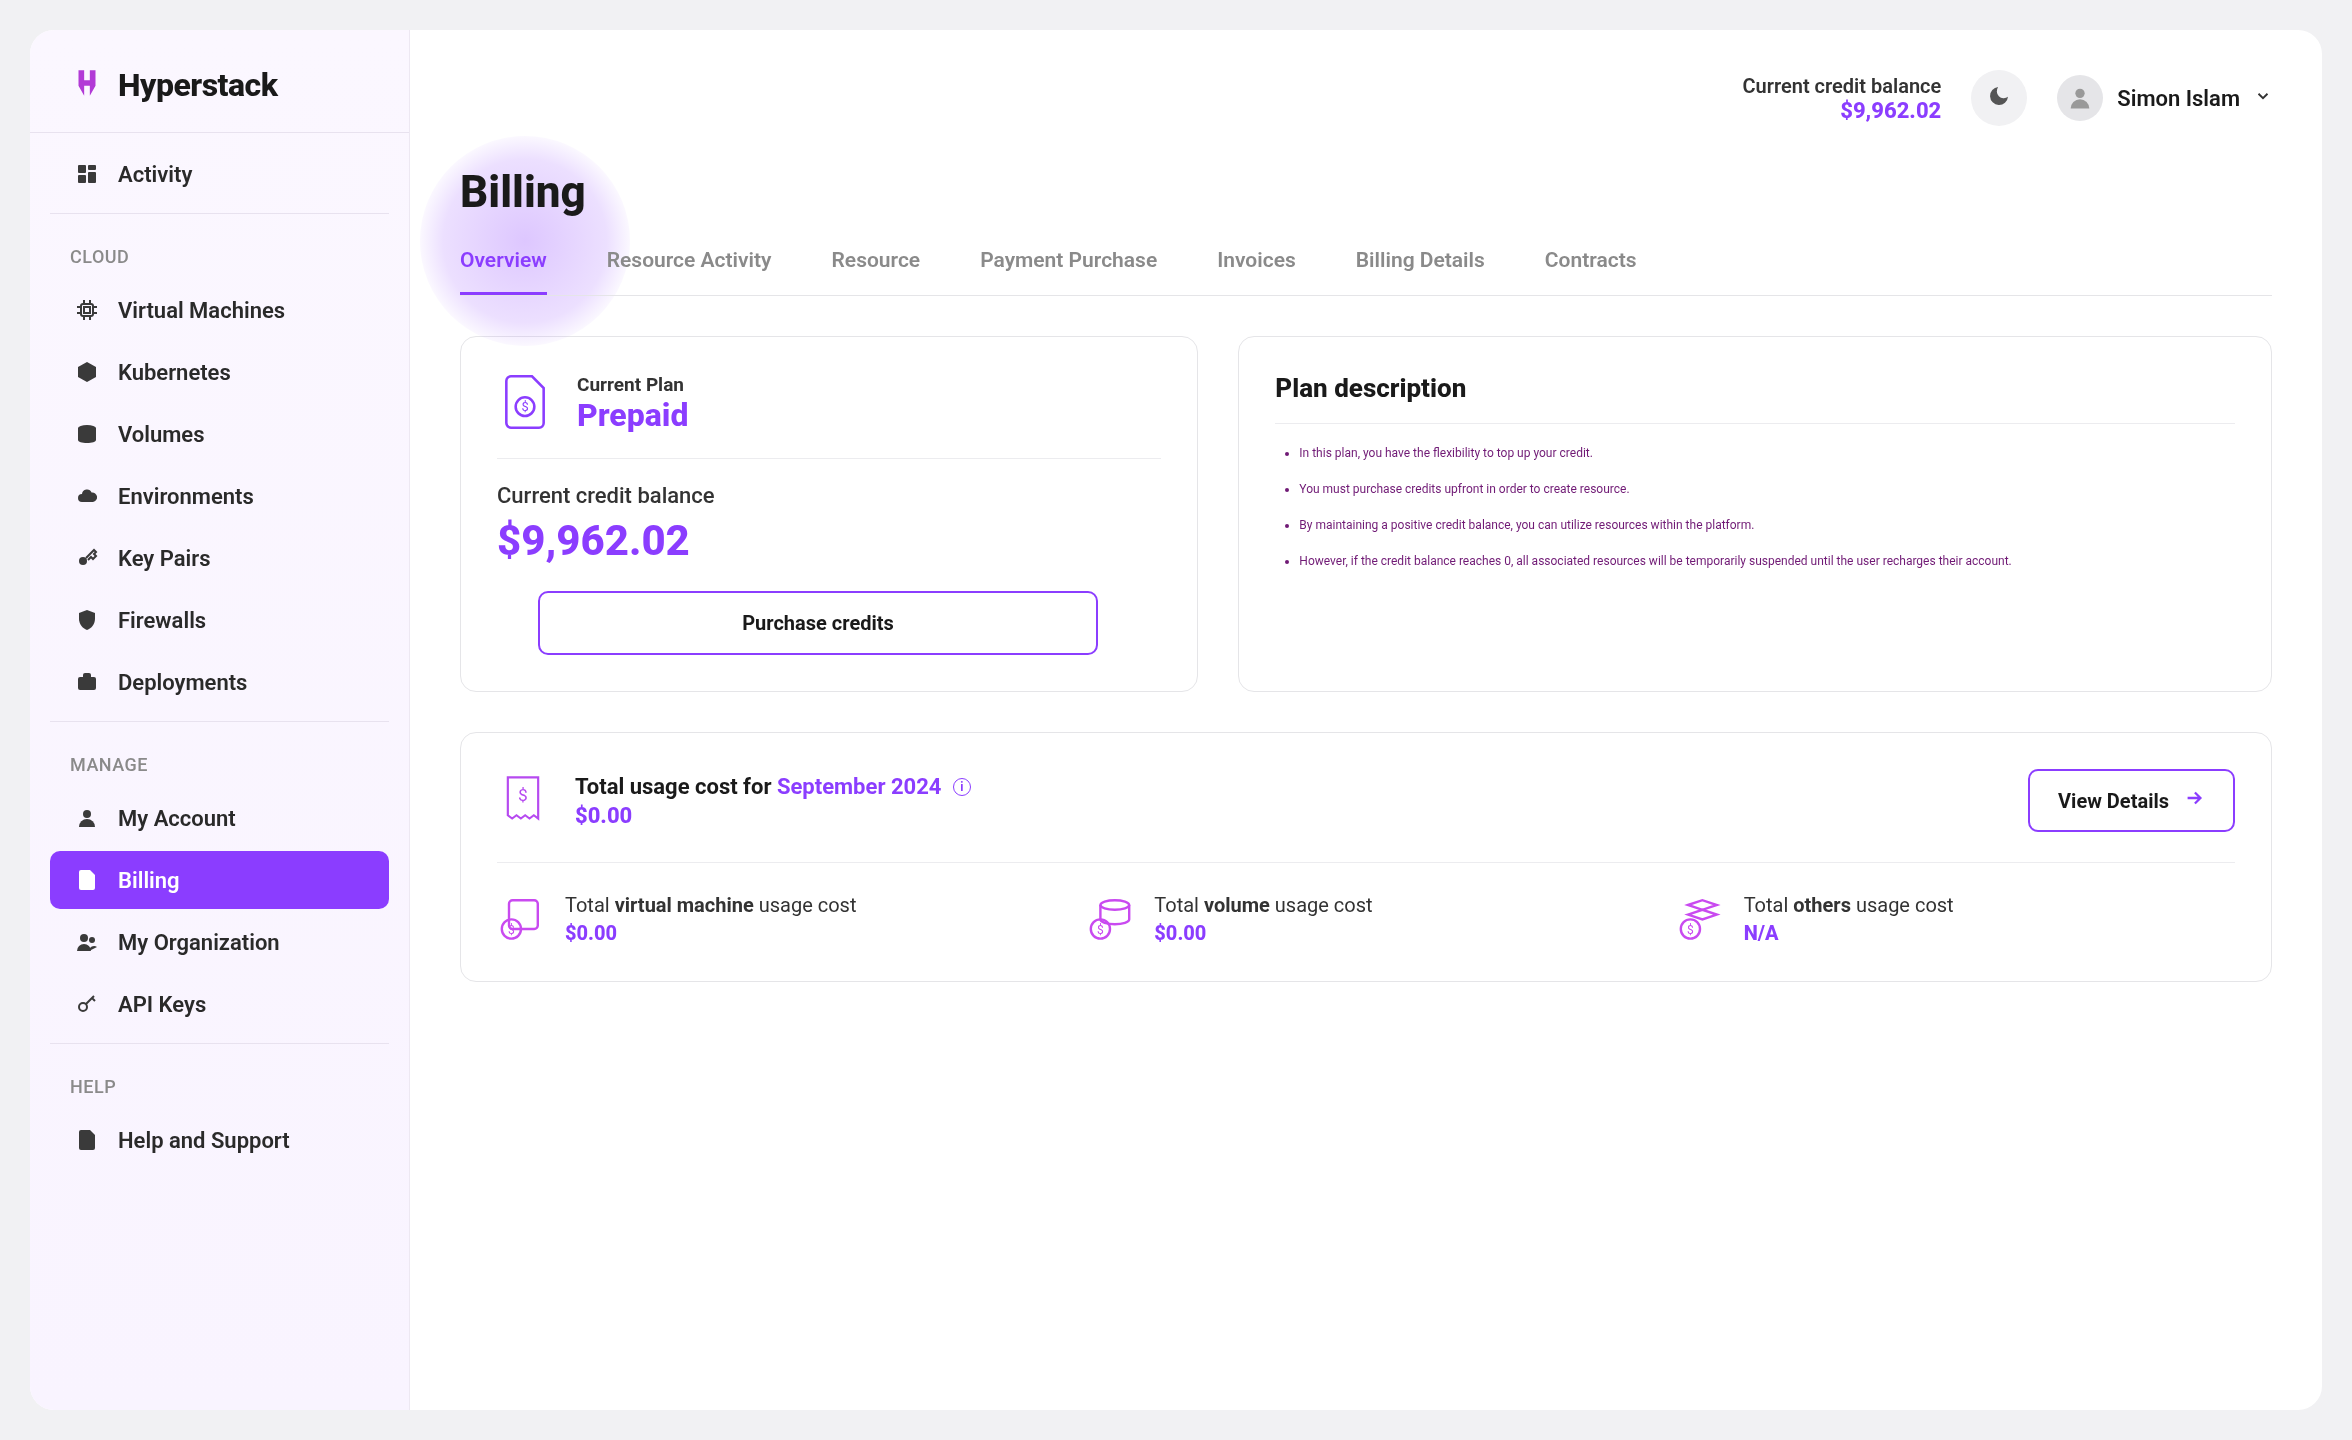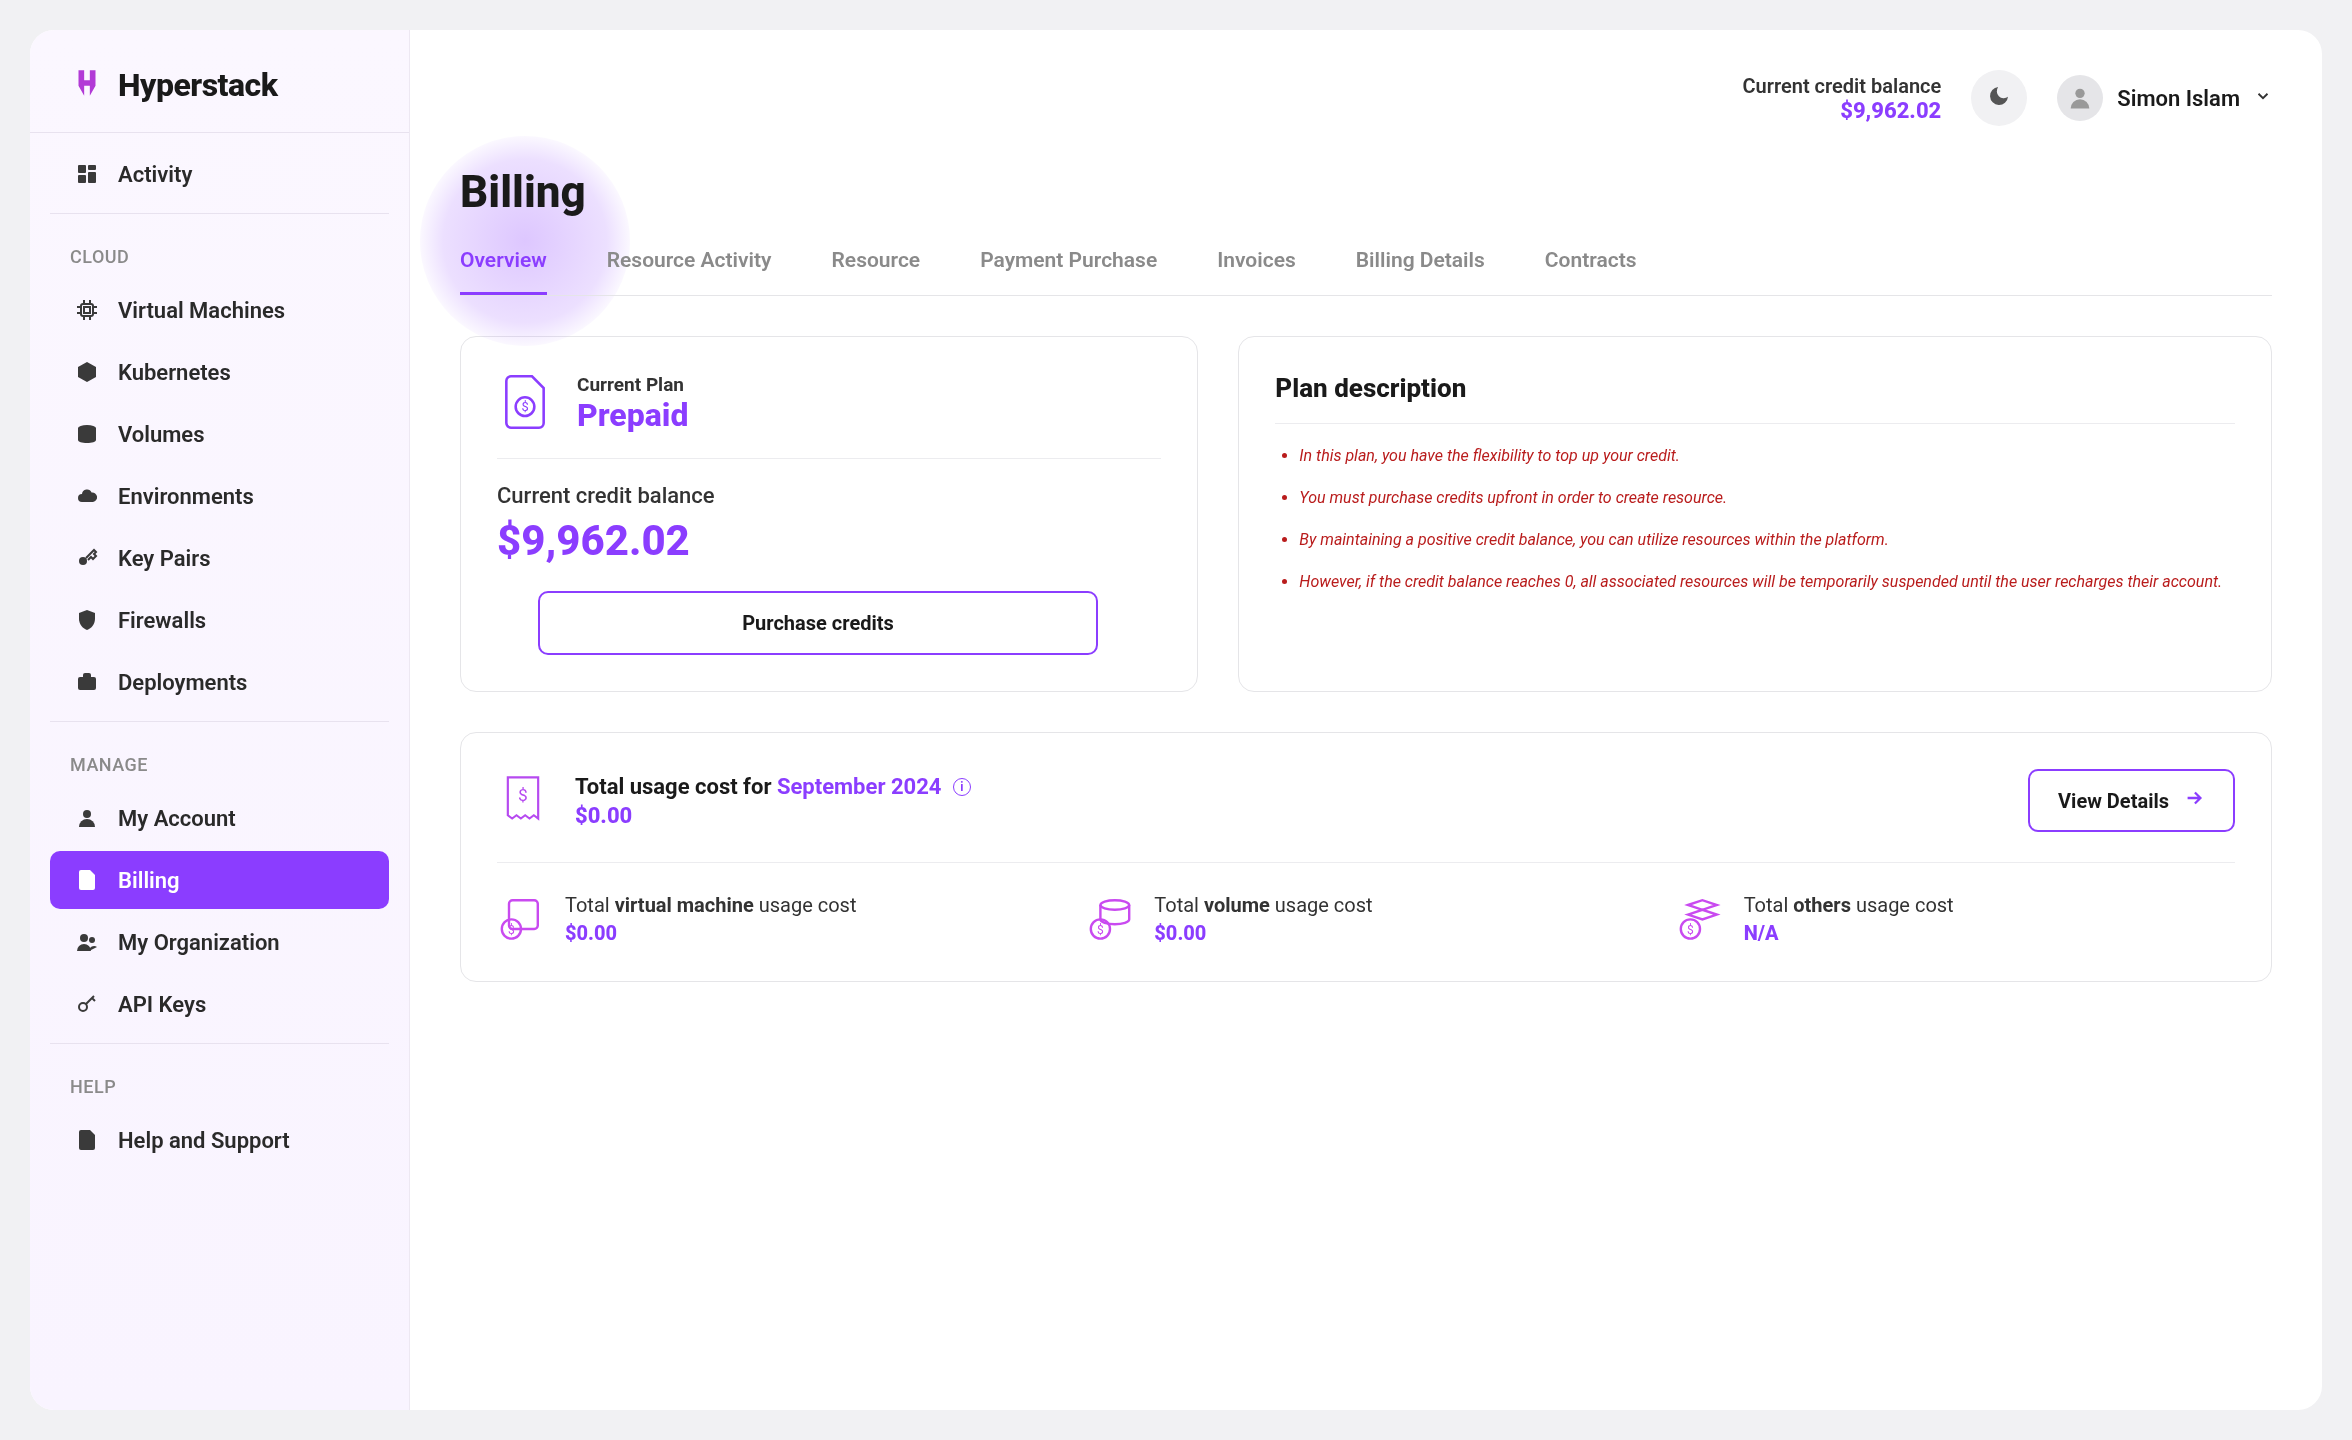--- a/index.html
+++ b/index.html
@@ -46,21 +46,21 @@
 .plan-head { display: flex; align-items: center; gap: 24px; padding-bottom: 24px; border-bottom: 1px solid #ececef; margin-bottom: 24px; }
 .plan-icon { width: 56px; height: 56px; }
 .plan-label { font-size: 19px; font-weight: 700; color: #333; }
 .plan-name { font-size: 32px; font-weight: 800; color: #8b3dff; }
 .cc-label { font-size: 22px; font-weight: 500; color: #333; margin-bottom: 8px; }
 .cc-amount { font-size: 42px; font-weight: 800; color: #8b3dff; margin-bottom: 26px; }
 .btn-outline { width: 100%; max-width: 560px; padding: 18px; border: 2px solid #8b3dff; background: #fff; color: #1a1a1a; font-size: 20px; font-weight: 700; border-radius: 10px; cursor: pointer; margin-left: 41px; }
 
 .desc-title { font-size: 26px; font-weight: 800; color: #1a1a1a; padding-bottom: 20px; border-bottom: 1px solid #ececef; margin-bottom: 20px; }
 .desc-list { list-style: disc; padding-left: 24px; }
-.desc-list li { font-size: 16px; color: #b91c1c; line-height: 1.5; margin-bottom: 18px; font-style: italic; }
+.desc-list li { font-size: 12px; color: #701a75; line-height: 1.5; margin-bottom: 18px; }
 
 .usage-card { border: 1px solid #e5e5e8; border-radius: 16px; padding: 36px; }
 .usage-top { display: flex; justify-content: space-between; align-items: center; padding-bottom: 30px; border-bottom: 1px solid #ececef; margin-bottom: 30px; }
 .usage-top-left { display: flex; align-items: center; gap: 26px; }
 .receipt-icon { width: 52px; height: 52px; }
 .usage-title { font-size: 22px; font-weight: 700; color: #1a1a1a; }
 .usage-title .month { color: #8b3dff; }
 .usage-title .info { display: inline-flex; width: 18px; height: 18px; border: 1.5px solid #8b3dff; border-radius: 50%; color: #8b3dff; font-size: 12px; align-items: center; justify-content: center; margin-left: 6px; vertical-align: 3px; }
 .usage-total { font-size: 22px; font-weight: 800; color: #8b3dff; margin-top: 4px; }
 .btn-view { display: flex; align-items: center; gap: 14px; padding: 16px 28px; border: 2px solid #8b3dff; background: #fff; color: #1a1a1a; font-size: 20px; font-weight: 700; border-radius: 10px; cursor: pointer; }

